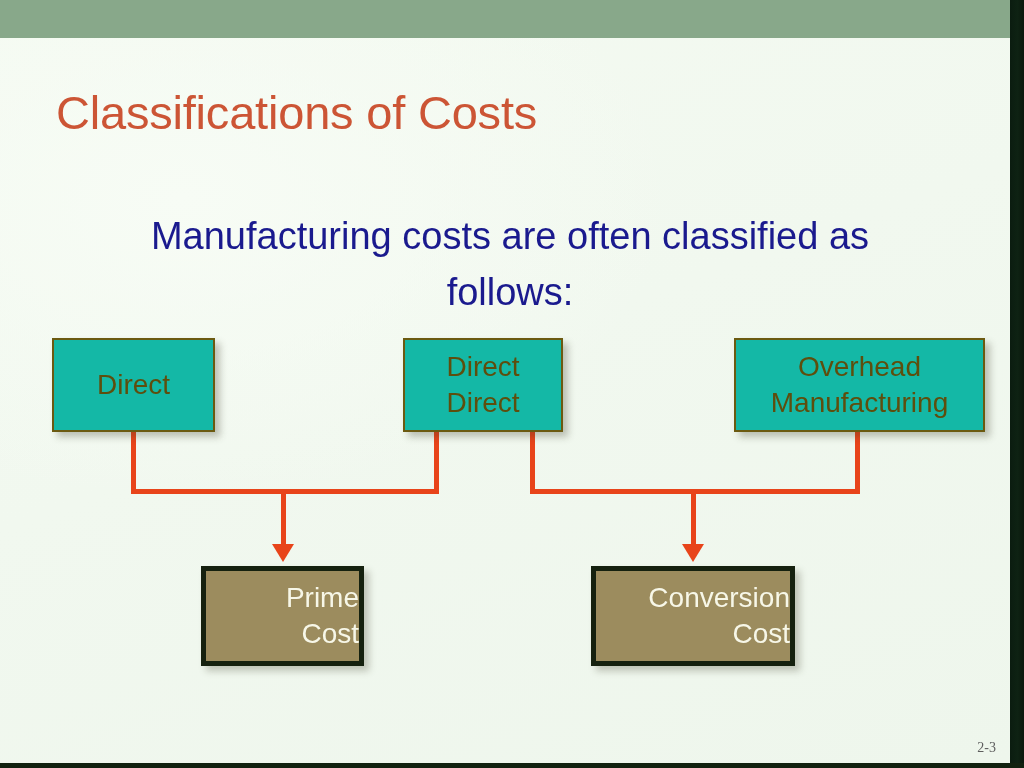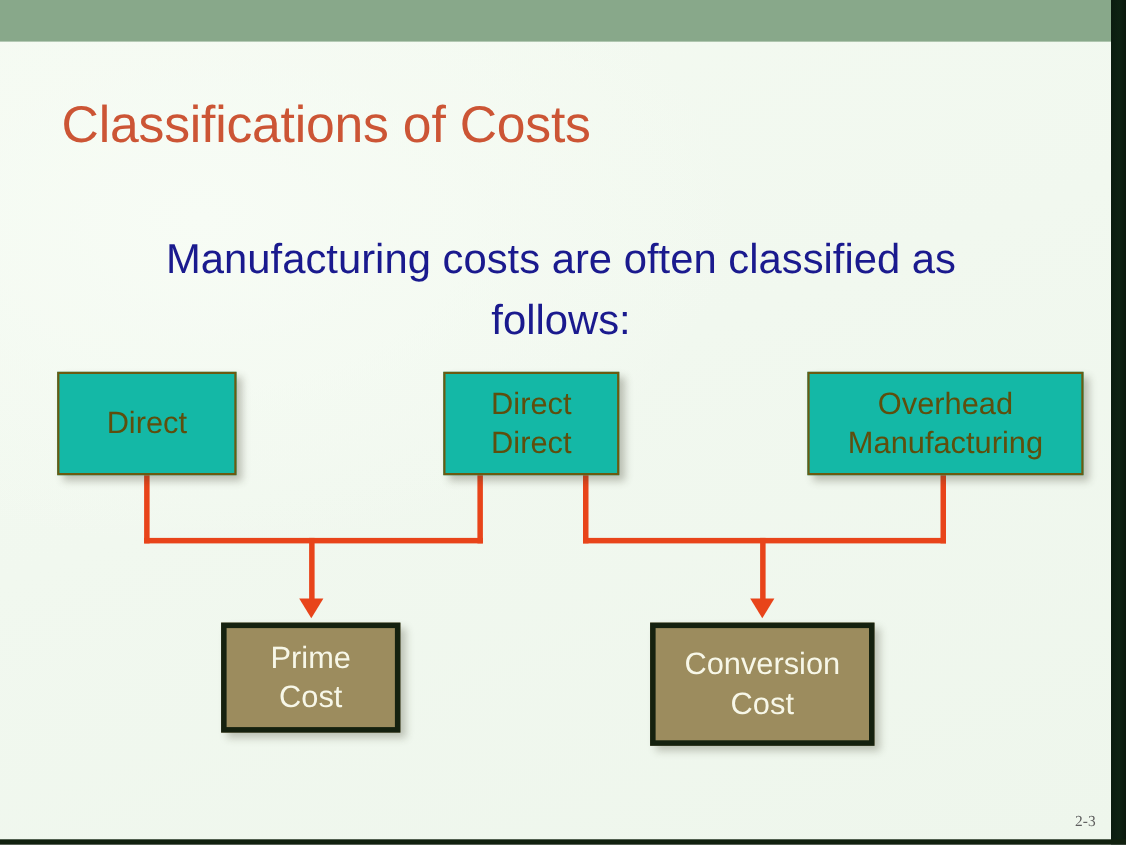--- a/index.html
+++ b/index.html
@@ -101,20 +101,21 @@
     line-height: 1.28;
   }
 
   .node-bottom {
     background: #9c8c5e;
     border: 5px solid #15210f;
     box-shadow: 5px 5px 7px rgba(60, 60, 40, 0.28);
     color: #f7f7e8;
     font-size: 28px;
     line-height: 1.28;
+    align-items: flex-end;
   }
 
   .node span { display: block; }
 
   
   .conn {
     position: absolute;
     background: #e8441a;
   }
   .conn-v { width: 5px; }
@@ -185,20 +186,20 @@
   <div class="node node-top" style="left:734px; top:338px; width:251px; height:94px;">
     <span>Overhead</span>
     <span>Manufacturing</span>
   </div>
 
   <div class="node node-bottom" style="left:201px; top:566px; width:163px; height:100px;">
     <span>Prime</span>
     <span>Cost</span>
   </div>
 
-  <div class="node node-bottom" style="left:591px; top:566px; width:204px; height:112px;">
+  <div class="node node-bottom" style="left:591px; top:566px; width:204px; height:100px;">
     <span>Conversion</span>
     <span>Cost</span>
   </div>
 
   <div class="page-num">2-3</div>
 
 </div>
 
 </body></html>

